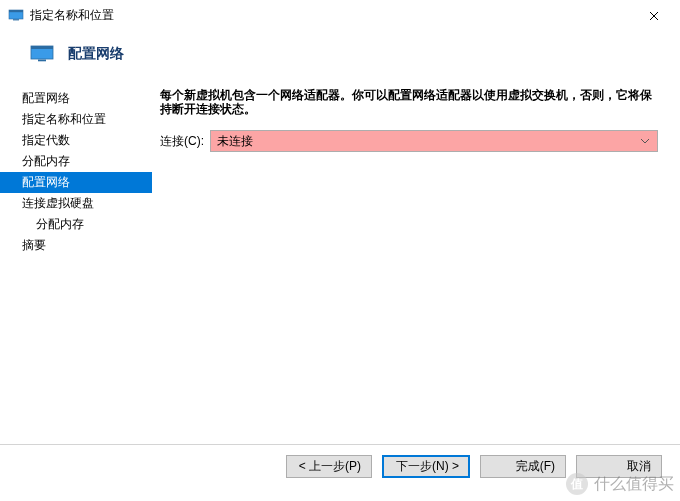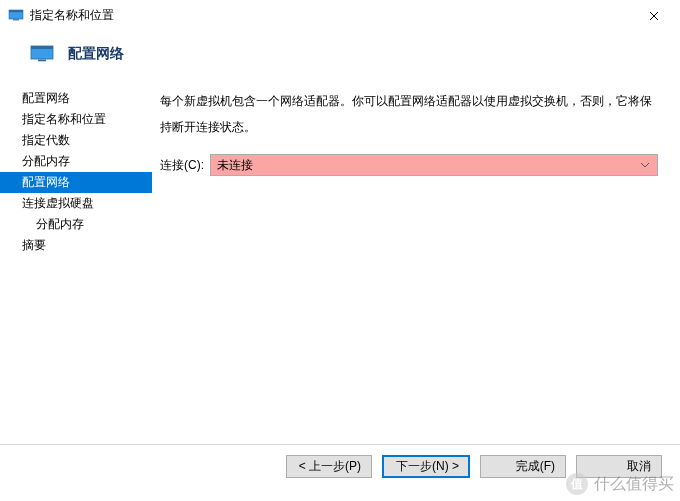--- a/index.html
+++ b/index.html
@@ -67,21 +67,22 @@
   .sidebar-item.selected {
     background: #0078d7;
     color: #fff;
   }
   .main {
     flex: 1;
     padding: 6px 22px 0 8px;
   }
   .desc {
     margin: 0 0 14px 0;
-    line-height: 26px;
+    line-height: 14px;
+    font-weight: bold;
   }
   .row {
     display: flex;
     align-items: center;
     gap: 6px;
   }
   .row-label { white-space: nowrap; }
   .select {
     flex: 1;
     height: 22px;

